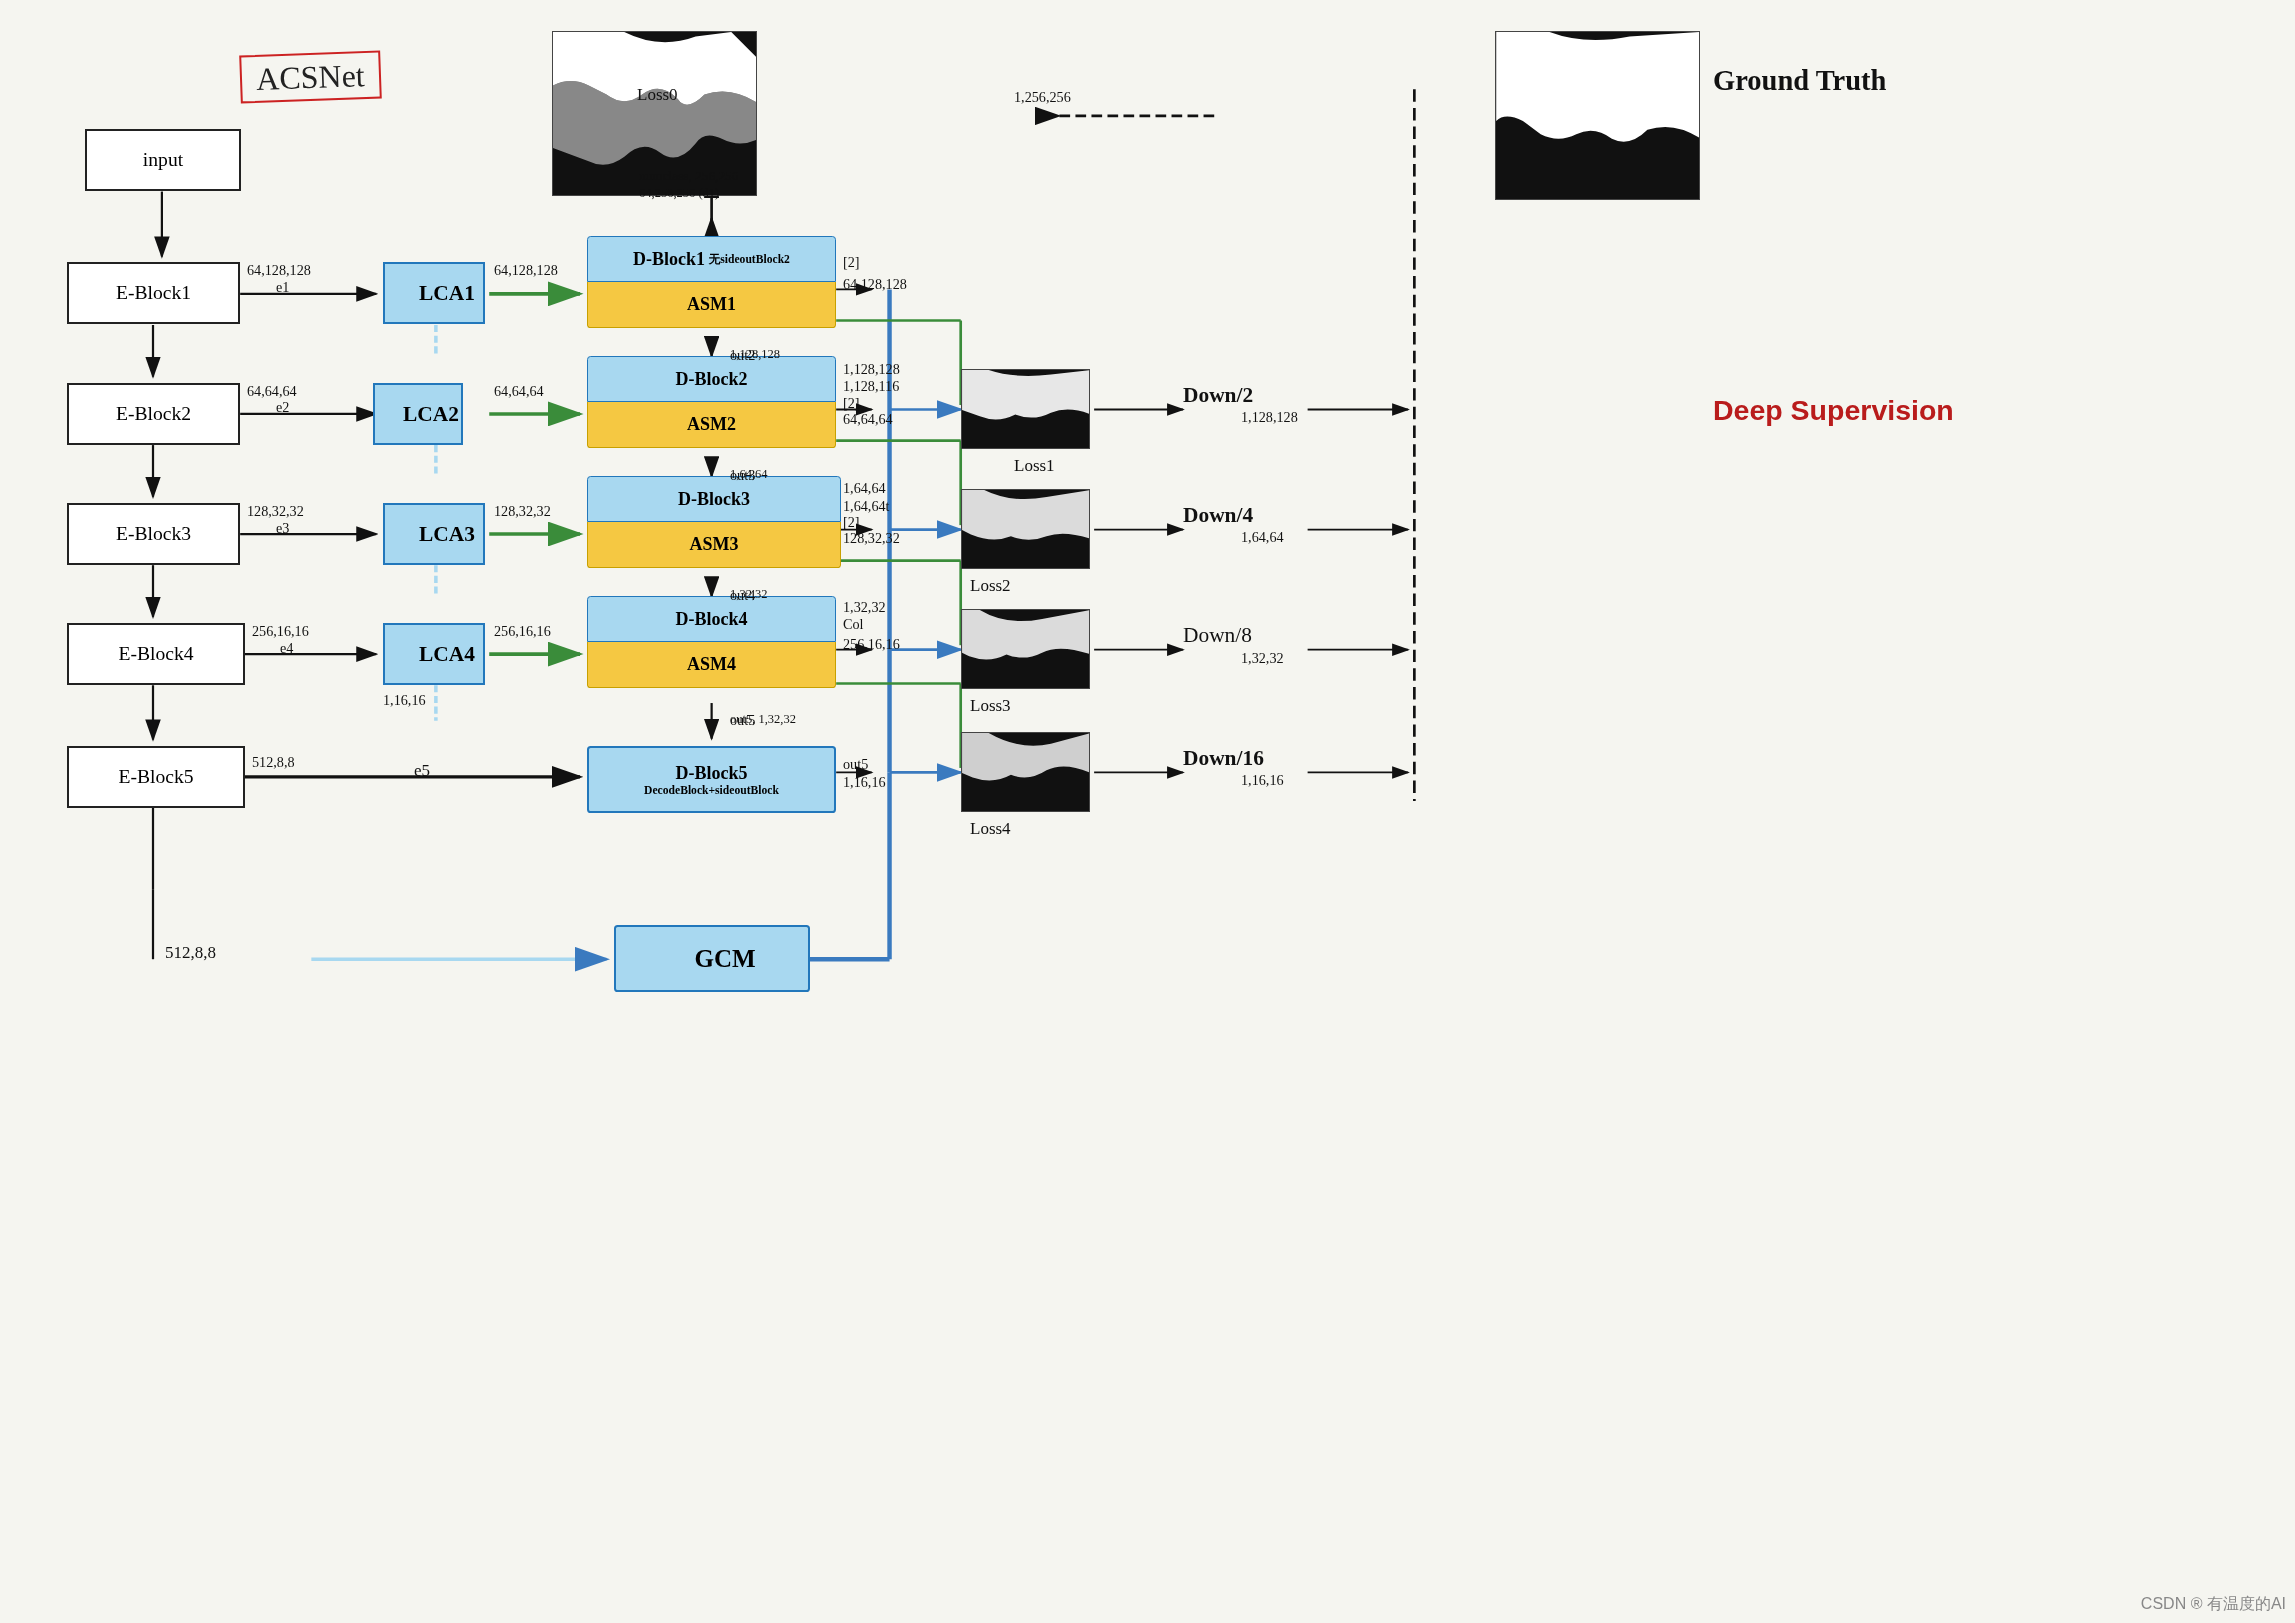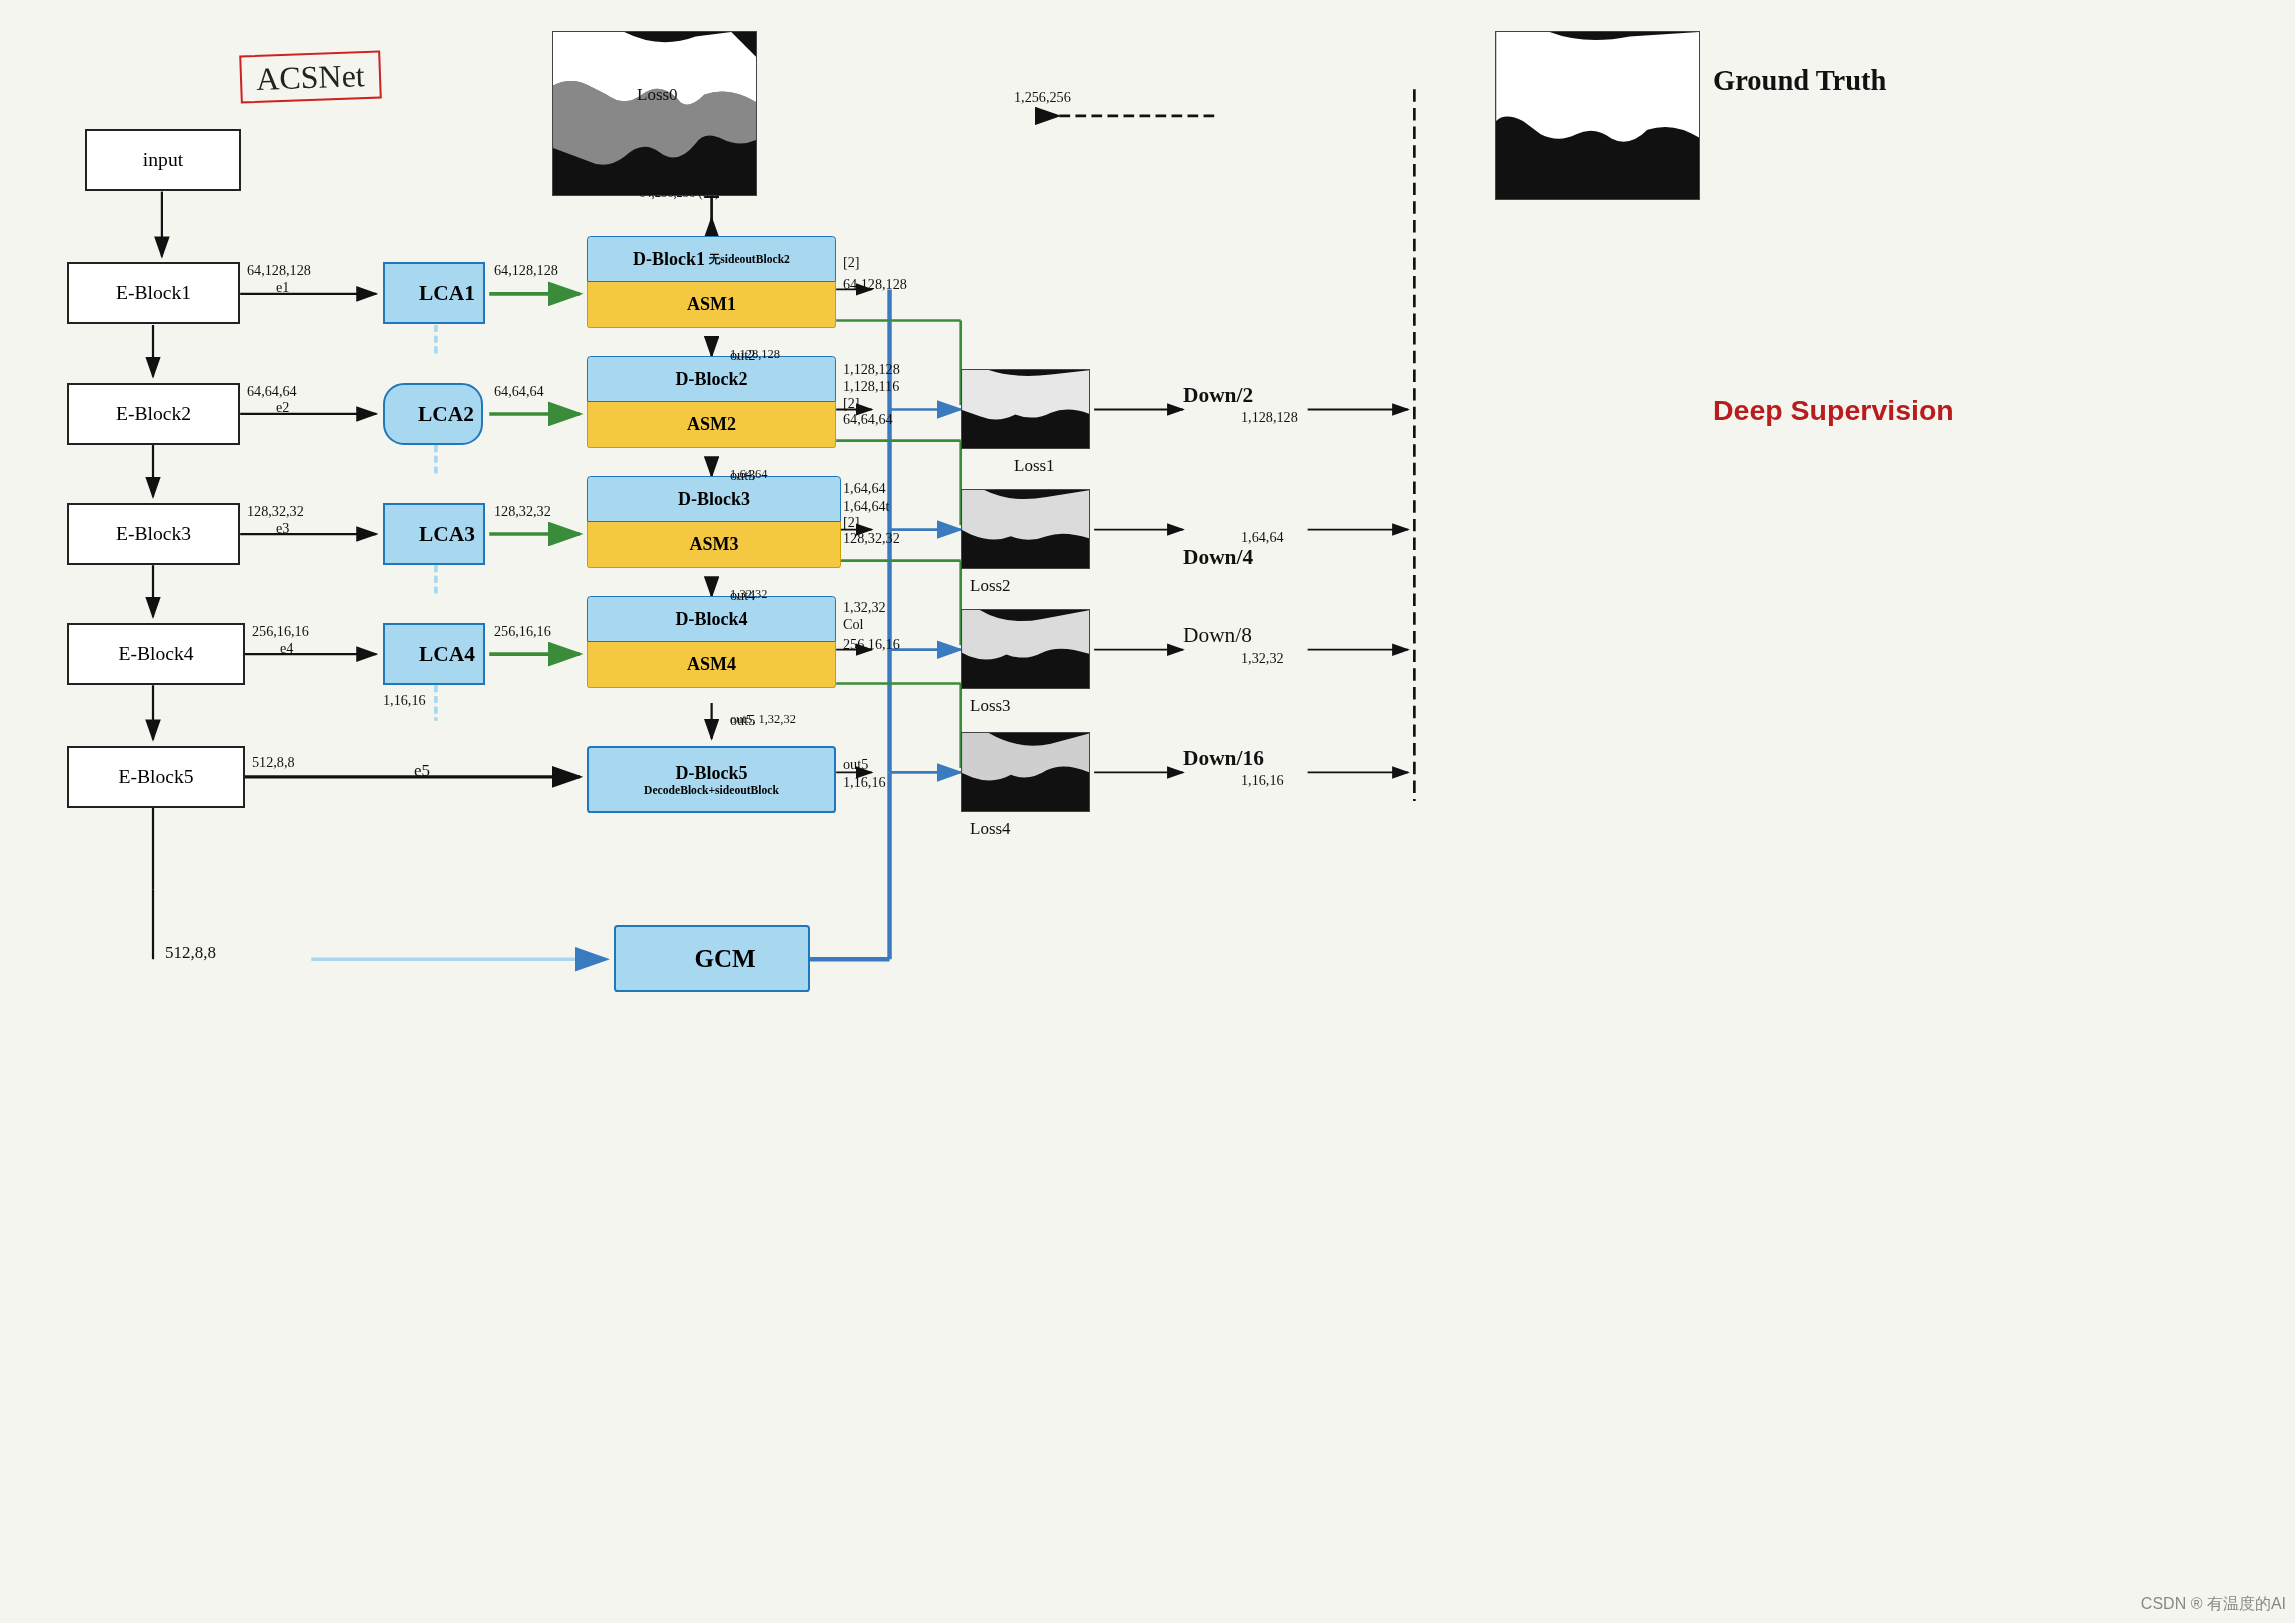--- a/index.html
+++ b/index.html
@@ -303,21 +303,21 @@
   </div>
   <div class="label-small" style="left:252px;top:754px;">512,8,8</div>
 
   <div class="label" style="left:165px;top:943px;">512,8,8</div>
 
   <div class="lca-box" style="left:383px;top:262px;width:102px;height:62px;">
     <span>LCA1</span>
   </div>
   <div class="label-small" style="left:494px;top:262px;">64,128,128</div>
 
-  <div class="lca-box" style="left:383px;top:383px;width:100px;height:62px;border-radius:21px;">
+  <div class="lca-box" style="left:373px;top:383px;width:90px;height:62px;">
     <span>LCA2</span>
   </div>
   <div class="label-small" style="left:494px;top:383px;">64,64,64</div>
 
   <div class="lca-box" style="left:383px;top:503px;width:102px;height:62px;">
     <span>LCA3</span>
   </div>
   <div class="label-small" style="left:494px;top:503px;">128,32,32</div>
 
   <div class="lca-box" style="left:383px;top:623px;width:102px;height:62px;">
@@ -459,21 +459,21 @@
   <div class="label-small" style="left:730px;top:712px;font-size:12.5px;">out5, 1,32,32</div>
 
   <div class="label" style="left:970px;top:456px;margin-left:44px;">Loss1</div>
   <div class="label" style="left:970px;top:576px;">Loss2</div>
   <div class="label" style="left:970px;top:696px;">Loss3</div>
   <div class="label" style="left:970px;top:819px;">Loss4</div>
 
   <div class="label" style="left:1183px;top:383px;font-size:21.4px;font-weight:bold;">Down/2</div>
   <div class="label-small" style="left:1241px;top:409px;">1,128,128</div>
 
-  <div class="label" style="left:1183px;top:503px;font-size:21.4px;font-weight:bold;margin-top:42px;">Down/4</div>
+  <div class="label" style="left:1183px;top:503px;font-size:21.4px;font-weight:bold;">Down/4</div>
   <div class="label-small" style="left:1241px;top:529px;">1,64,64</div>
 
   <div class="label" style="left:1183px;top:623px;font-size:21.4px;font-weight:normal;">Down/8</div>
   <div class="label-small" style="left:1241px;top:650px;">1,32,32</div>
 
   <div class="label" style="left:1183px;top:746px;font-size:21.4px;font-weight:bold;">Down/16</div>
   <div class="label-small" style="left:1241px;top:772px;">1,16,16</div>
 
   <div class="label" style="left:1713px;top:61px;font-size:28.5px;font-weight:bold;line-height:1.4;">
     <span>Ground

